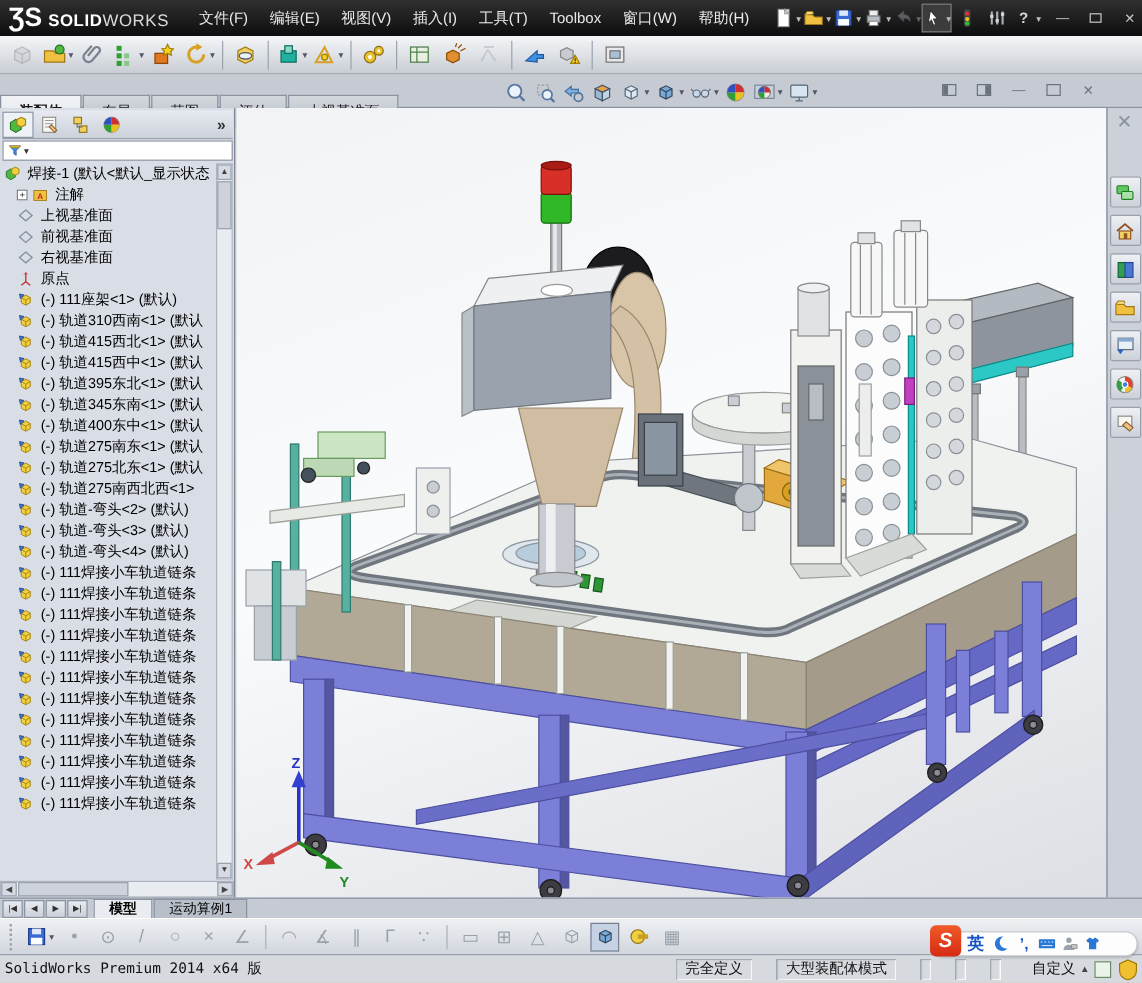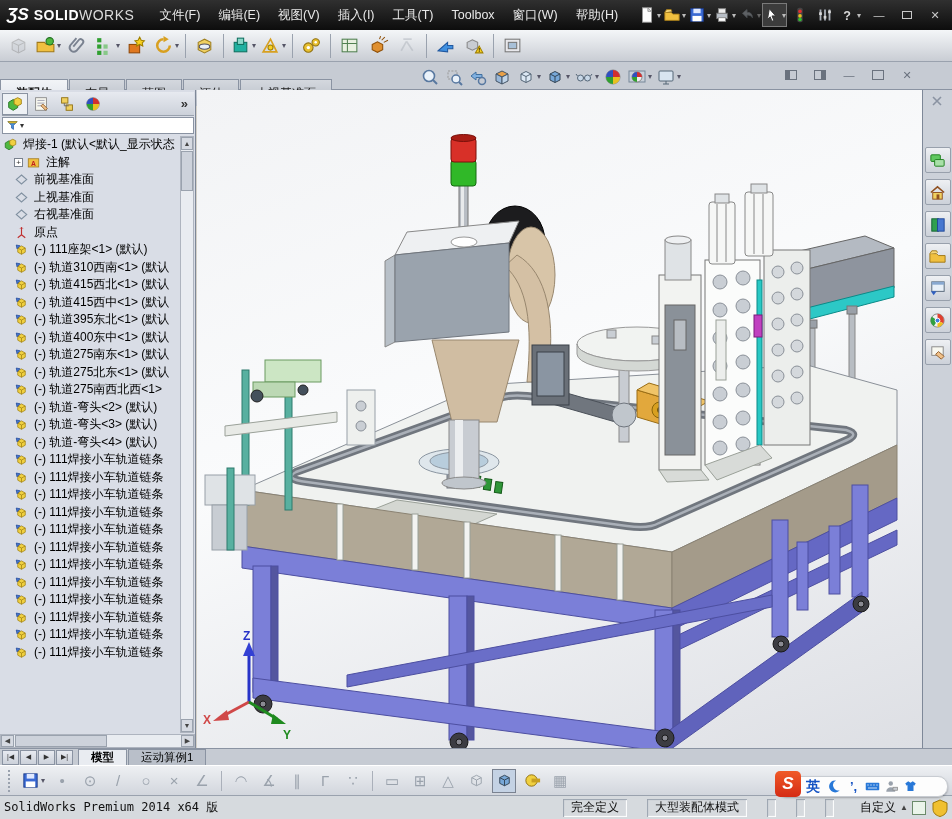--- a/index.html
+++ b/index.html
@@ -3,21 +3,21 @@
 <meta charset="utf-8">
 <style>
   *{box-sizing:border-box;margin:0;padding:0;user-select:none}
   html,body{width:952px;height:819px;overflow:hidden}
   body{position:relative;font-family:"Liberation Sans",sans-serif;background:#d4d0c8;font-size:12px}
 
   
   #titlebar{position:absolute;left:0;top:0;width:952px;height:30px;background:linear-gradient(#303030,#0d0d0d);display:flex;align-items:center;z-index:30}
   #red-stripe{width:9px;height:30px;background:#cc1f1f}
   #logo{display:flex;align-items:baseline;padding:0 16px 0 7px;color:#fff;white-space:nowrap}
-  #logo .mark{font-style:italic;font-weight:bold;font-size:17px;margin-right:5px}
+  #logo .mark{font-weight:bold;font-size:22px;margin-right:5px}
   #logo .solid{font-weight:bold;font-size:14px;letter-spacing:.5px}
   #logo .works{font-weight:normal;font-size:14px;letter-spacing:.5px;color:#dcdcdc}
   .menu-item{color:#e9e9e9;font-size:12.5px;padding:0 9px;height:30px;line-height:30px;cursor:default;white-space:nowrap}
   #qsep{width:1px;height:22px;background:#555;margin:0 4px}
   .qbtn{width:25px;height:24px;display:flex;align-items:center;justify-content:center;border:1px solid transparent}
   .qbtn.pressed{border:1px solid #7a7a7a;background:#3c3c3c}
   .qbtn.disabled{opacity:.45}
   .dd{font-size:8px;color:#bbb;margin-left:1px}
   .icon{display:inline-flex}
   .icon svg{width:18px;height:18px}
@@ -580,29 +580,29 @@
             </svg>
           </span>
           <span>注解</span>
         </div>
         <div class="trow child">
           <span class="ticon">
             <svg viewBox="0 0 20 20">
               <path d="M10 4l7 6-7 6-7-6z" fill="none" stroke="#8090a0" stroke-width="1.4"></path>
             </svg>
           </span>
+          <span>上视基准面</span>
+        </div>
+        <div class="trow child">
+          <span class="ticon">
+            <svg viewBox="0 0 20 20">
+              <path d="M10 4l7 6-7 6-7-6z" fill="none" stroke="#8090a0" stroke-width="1.4"></path>
+            </svg>
+          </span>
           <span>前视基准面</span>
-        </div>
-        <div class="trow child">
-          <span class="ticon">
-            <svg viewBox="0 0 20 20">
-              <path d="M10 4l7 6-7 6-7-6z" fill="none" stroke="#8090a0" stroke-width="1.4"></path>
-            </svg>
-          </span>
-          <span>上视基准面</span>
         </div>
         <div class="trow child">
           <span class="ticon">
             <svg viewBox="0 0 20 20">
               <path d="M10 4l7 6-7 6-7-6z" fill="none" stroke="#8090a0" stroke-width="1.4"></path>
             </svg>
           </span>
           <span>右视基准面</span>
         </div>
         <div class="trow child">
@@ -656,20 +656,30 @@
         </div>
         <div class="trow child">
           <span class="ticon">
             <svg viewBox="0 0 20 20">
               <path d="M5 8l5-2.8 5 2.8v5.6l-5 2.8-5-2.8z" fill="#f0d040" stroke="#a08010"></path>
               <path d="M5 8l5 2.8 5-2.8M10 10.8v5.6" fill="none" stroke="#a08010"></path>
               <path d="M3 4l5 1-4 4z" fill="#4878d0" stroke="#204898"></path>
             </svg>
           </span>
           <span>(-) 轨道395东北&lt;1&gt; (默认</span>
+        </div>
+        <div class="trow child">
+          <span class="ticon">
+            <svg viewBox="0 0 20 20">
+              <path d="M5 8l5-2.8 5 2.8v5.6l-5 2.8-5-2.8z" fill="#f0d040" stroke="#a08010"></path>
+              <path d="M5 8l5 2.8 5-2.8M10 10.8v5.6" fill="none" stroke="#a08010"></path>
+              <path d="M3 4l5 1-4 4z" fill="#4878d0" stroke="#204898"></path>
+            </svg>
+          </span>
+          <span>(-) 轨道345东南&lt;1&gt; (默认</span>
         </div>
         <div class="trow child">
           <span class="ticon">
             <svg viewBox="0 0 20 20">
               <path d="M5 8l5-2.8 5 2.8v5.6l-5 2.8-5-2.8z" fill="#f0d040" stroke="#a08010"></path>
               <path d="M5 8l5 2.8 5-2.8M10 10.8v5.6" fill="none" stroke="#a08010"></path>
               <path d="M3 4l5 1-4 4z" fill="#4878d0" stroke="#204898"></path>
             </svg>
           </span>
           <span>(-) 轨道400东中&lt;1&gt; (默认</span>

